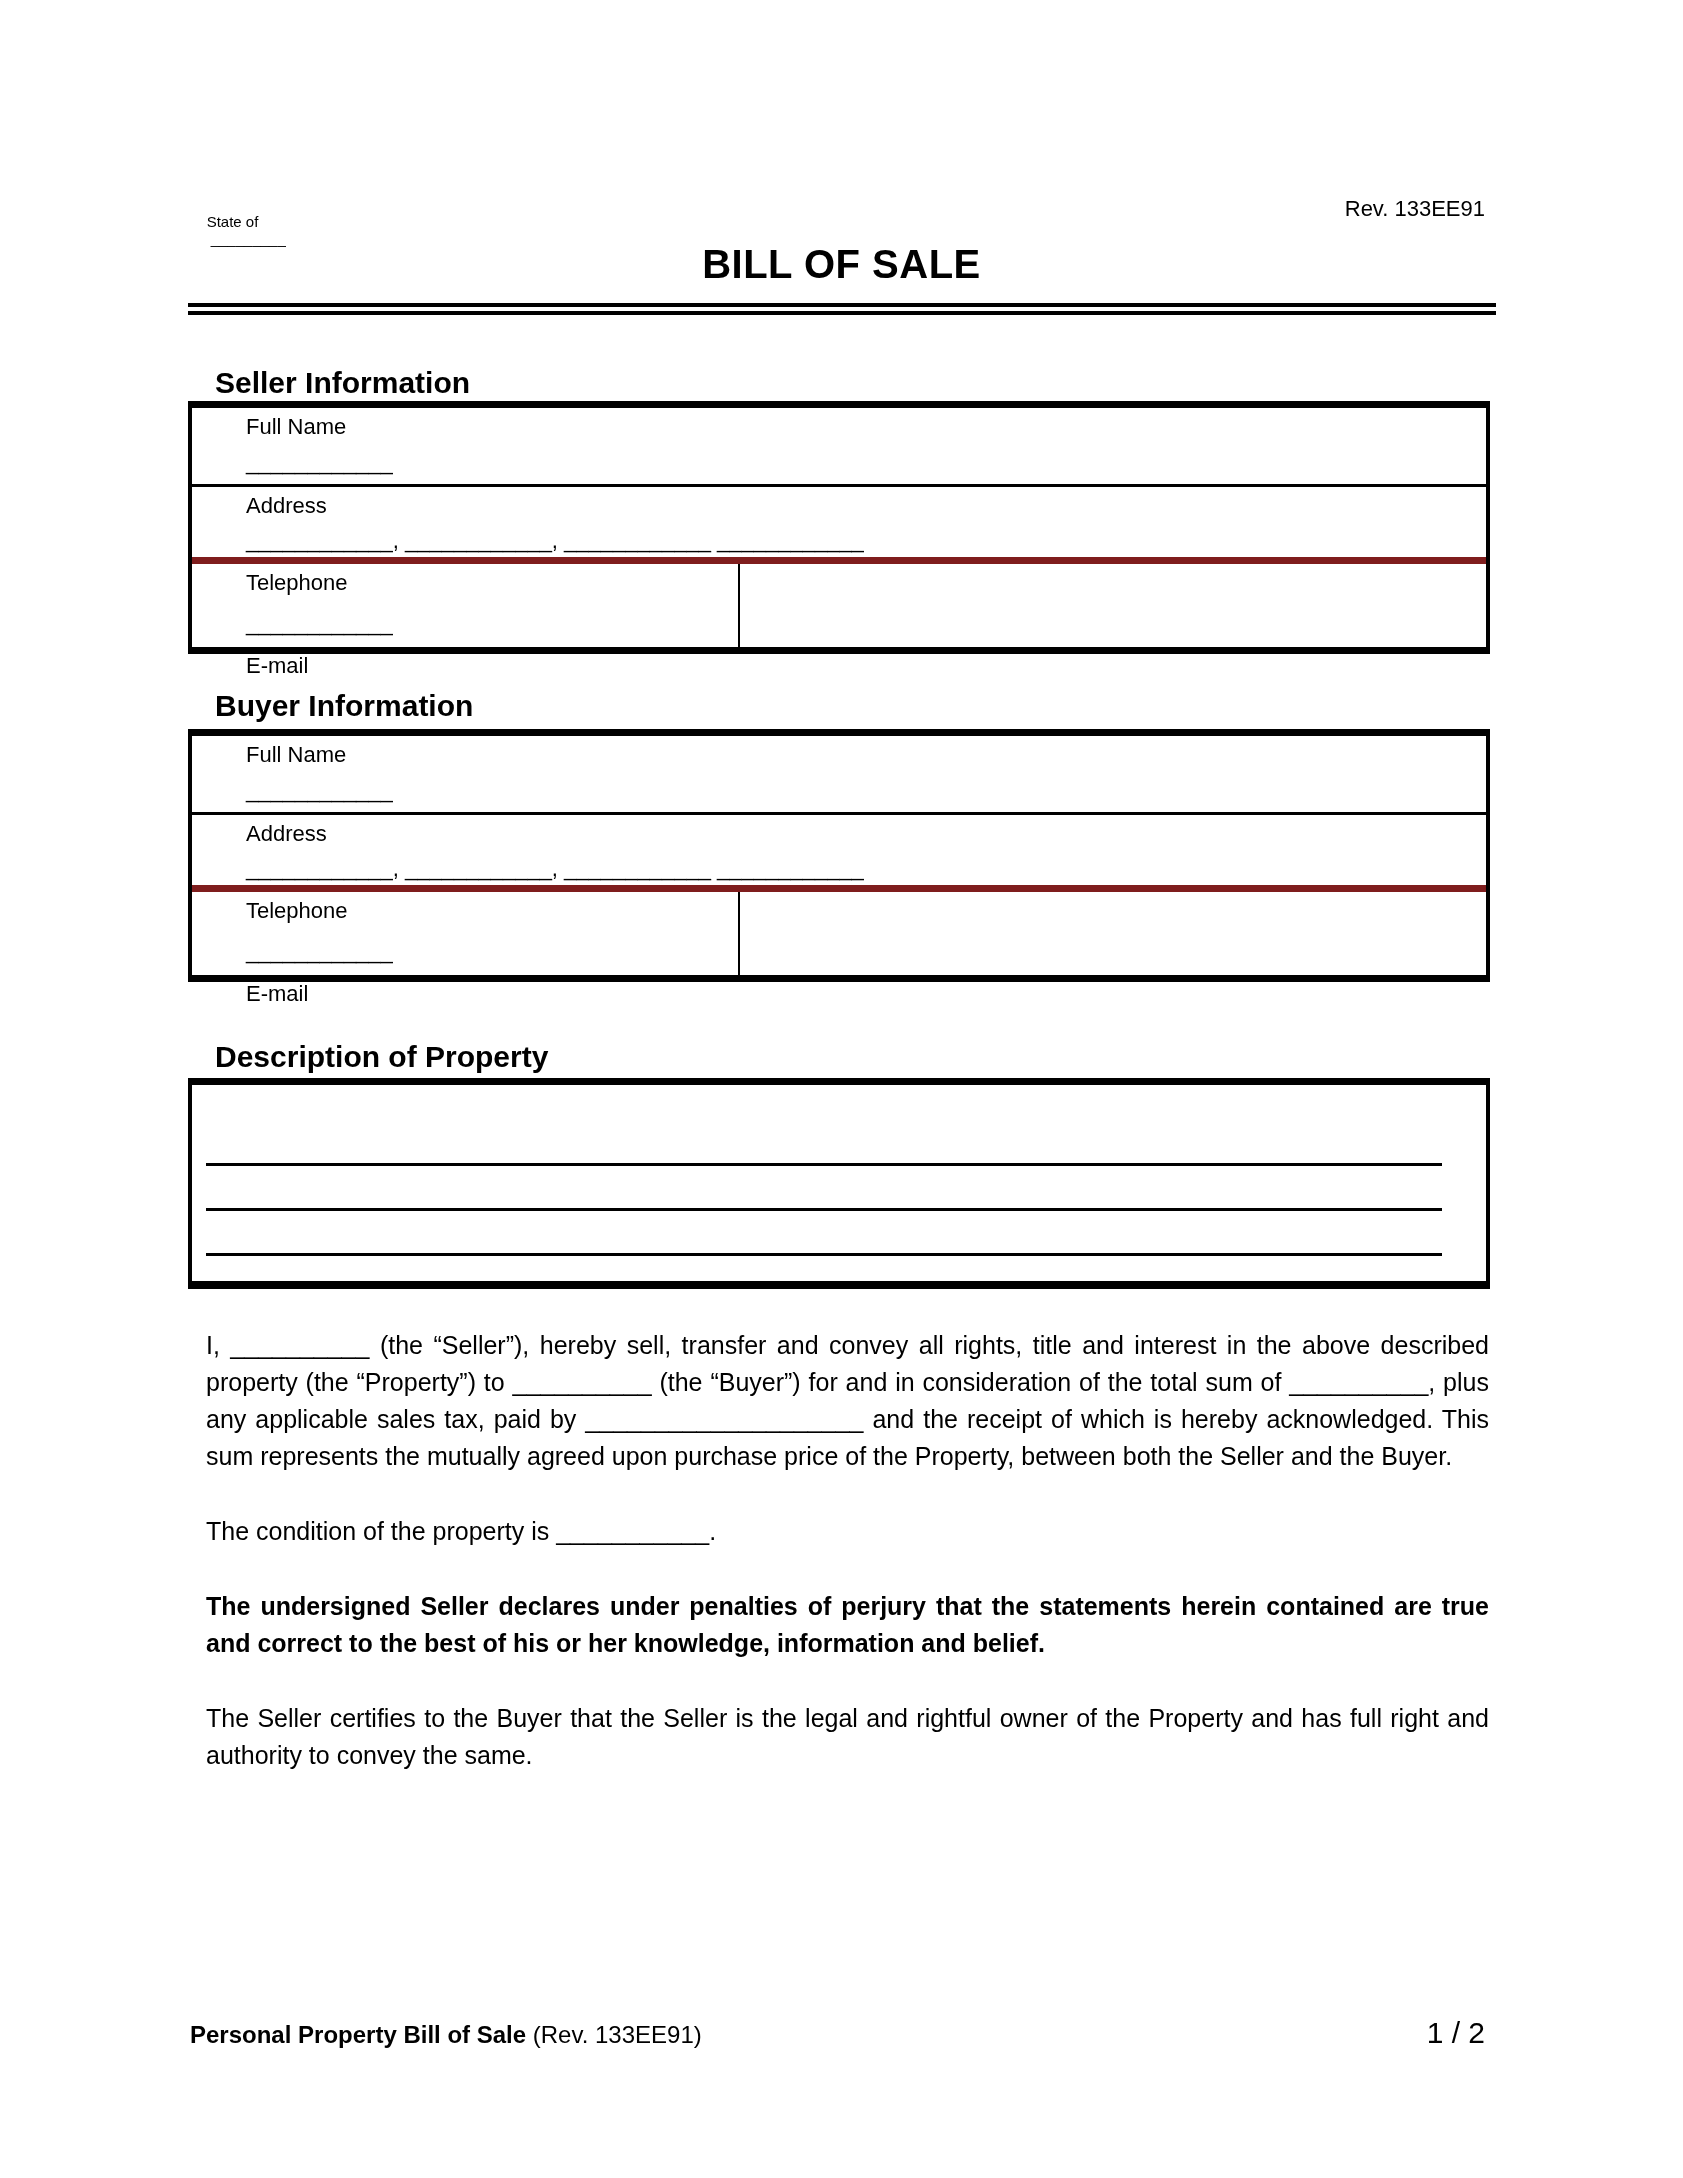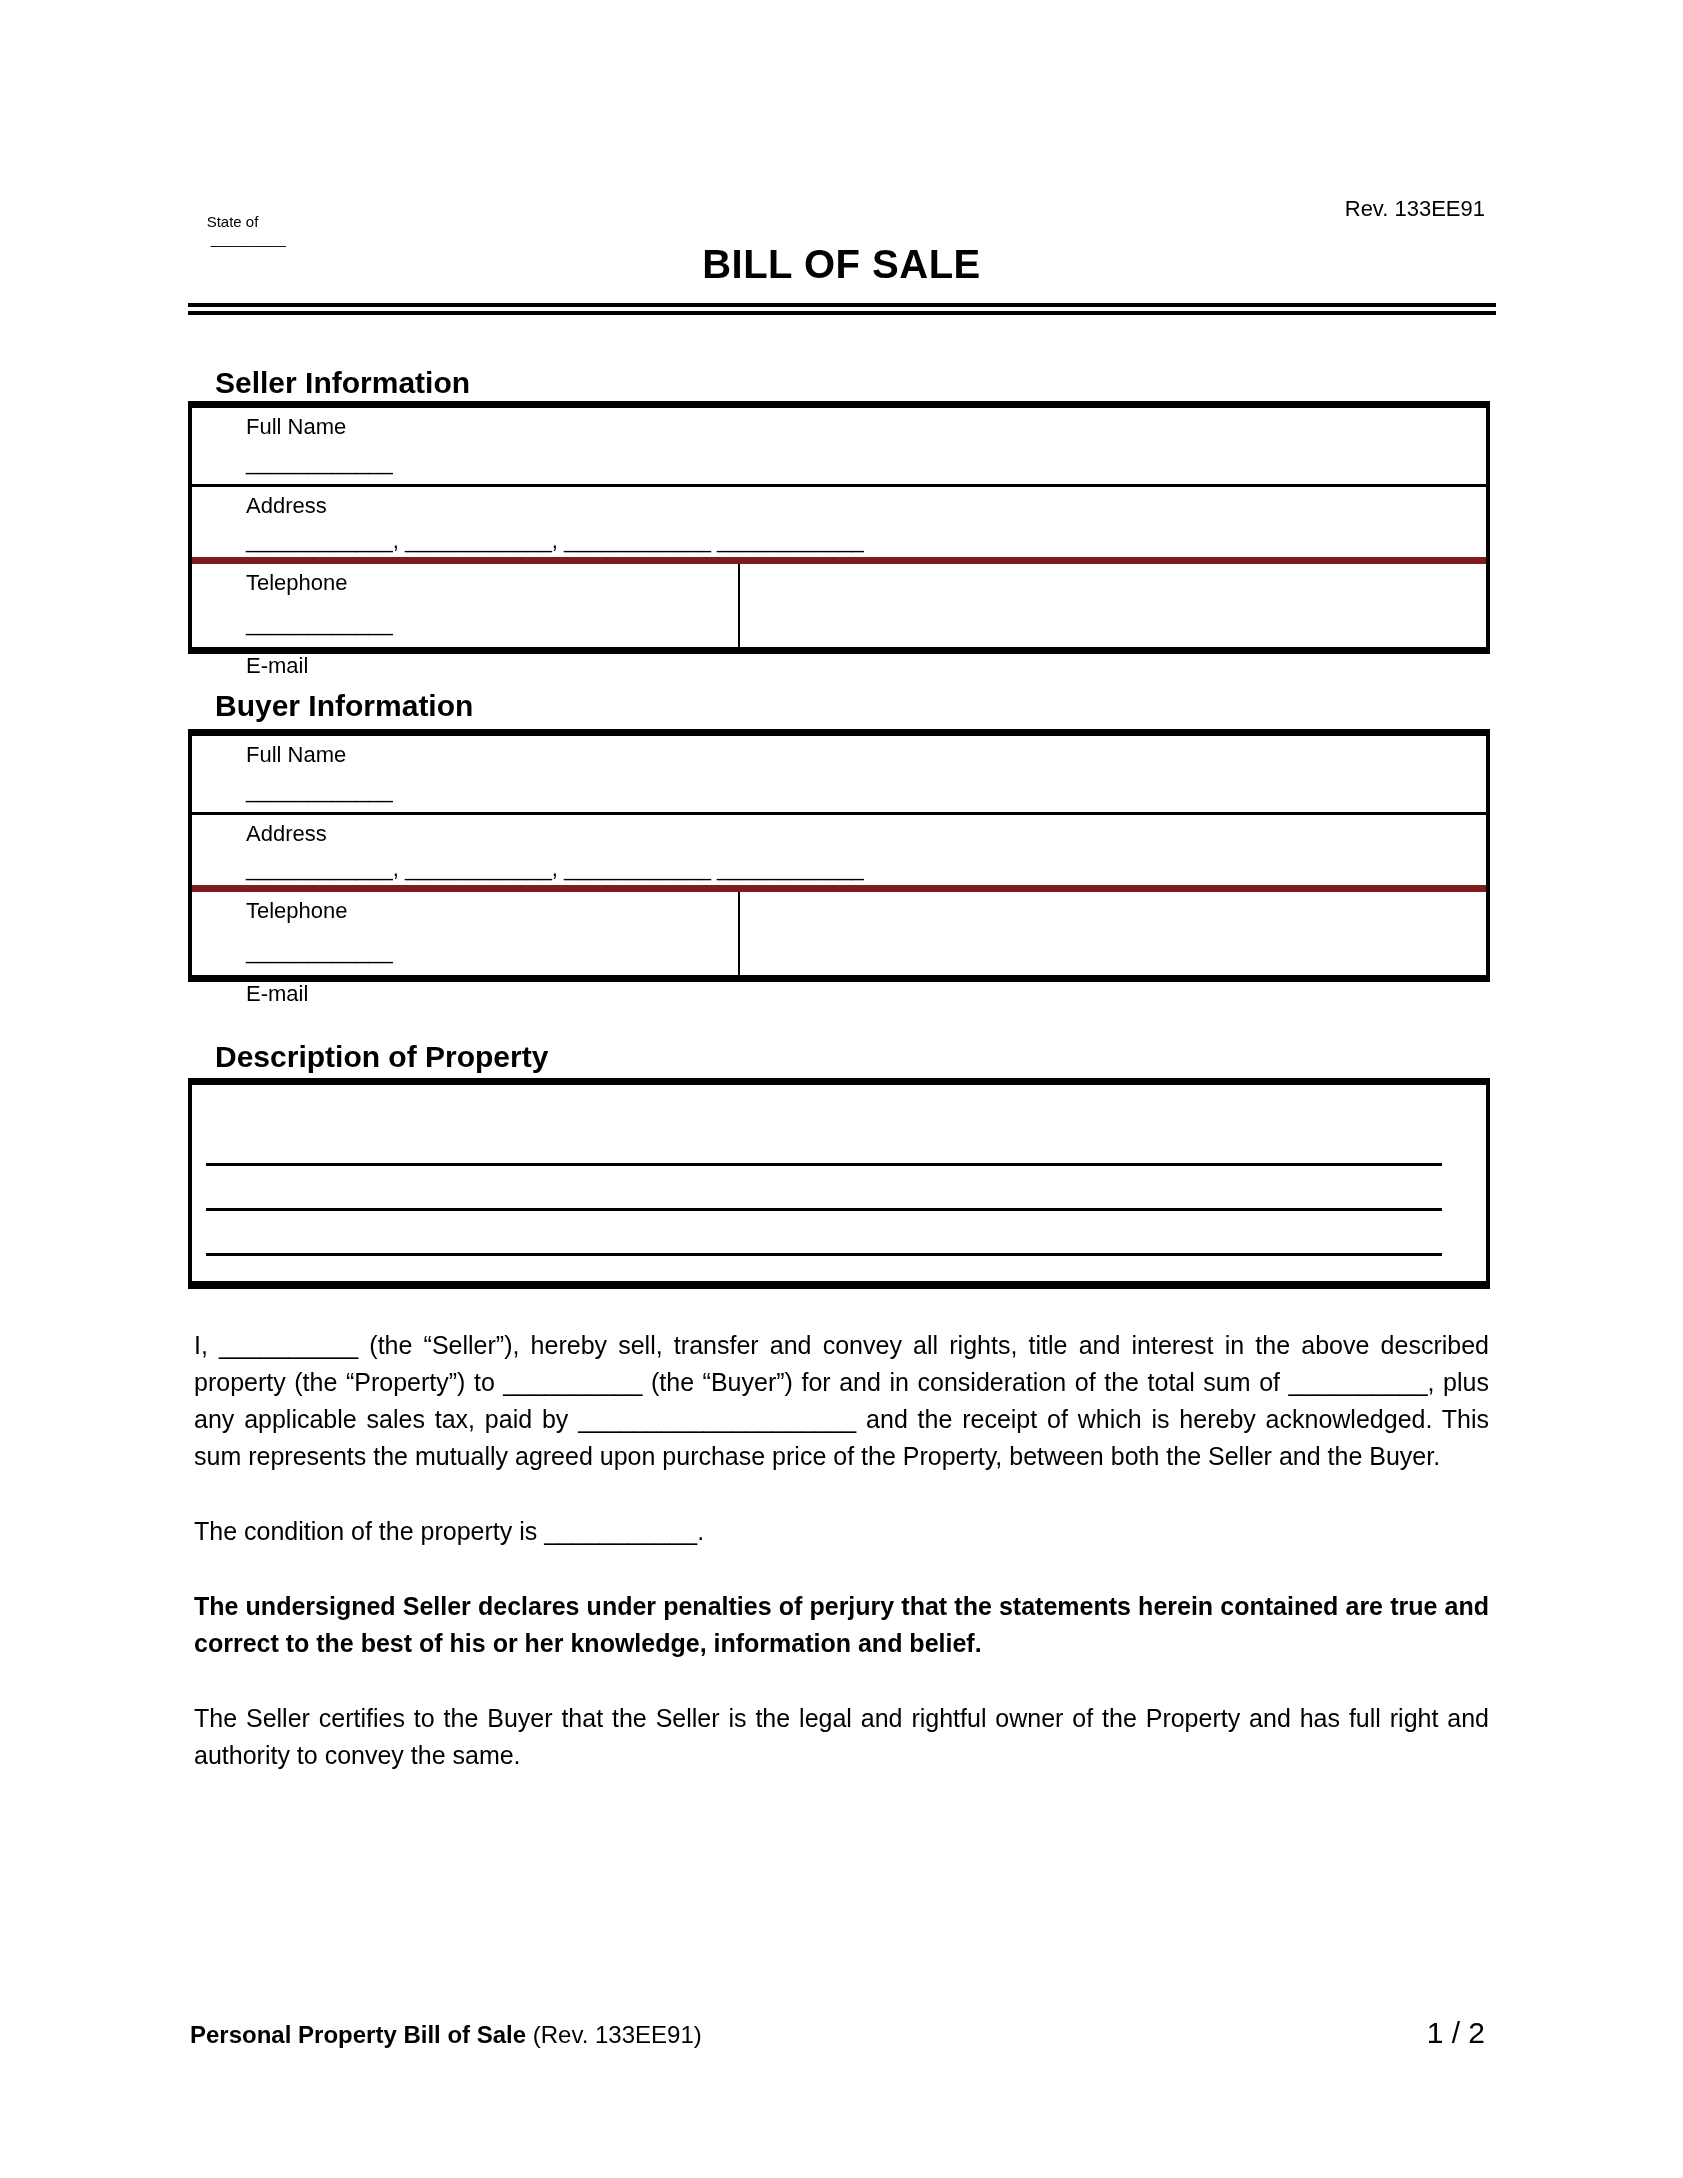--- a/index.html
+++ b/index.html
@@ -63,21 +63,21 @@
   }
   .write-line { height: 0; border-top: 3px solid #000; margin: 0 44px 0 14px; }
   .wl-1 { margin-top: 78px; }
   .wl-2 { margin-top: 42px; }
   .wl-3 { margin-top: 42px; }
   
   .body-copy {
     position: absolute; left: 190px; top: 1327px; width: 1299px;
     font-size: 25px; line-height: 37px;
   }
-  .body-copy p { margin: 0 0 38px 4px; }
+  .body-copy p { margin: 0 0 38px 16px; }
   .just { text-align: justify; }
   .bold { font-weight: bold; }
   
   .footer {
     position: absolute; left: 190px; right: 198px; top: 2016px;
     display: flex; justify-content: space-between; align-items: baseline;
   }
   .footer-doc { font-size: 24px; }
   .footer-doc .doc-name { font-weight: bold; }
   .page-num { font-size: 30px; }

